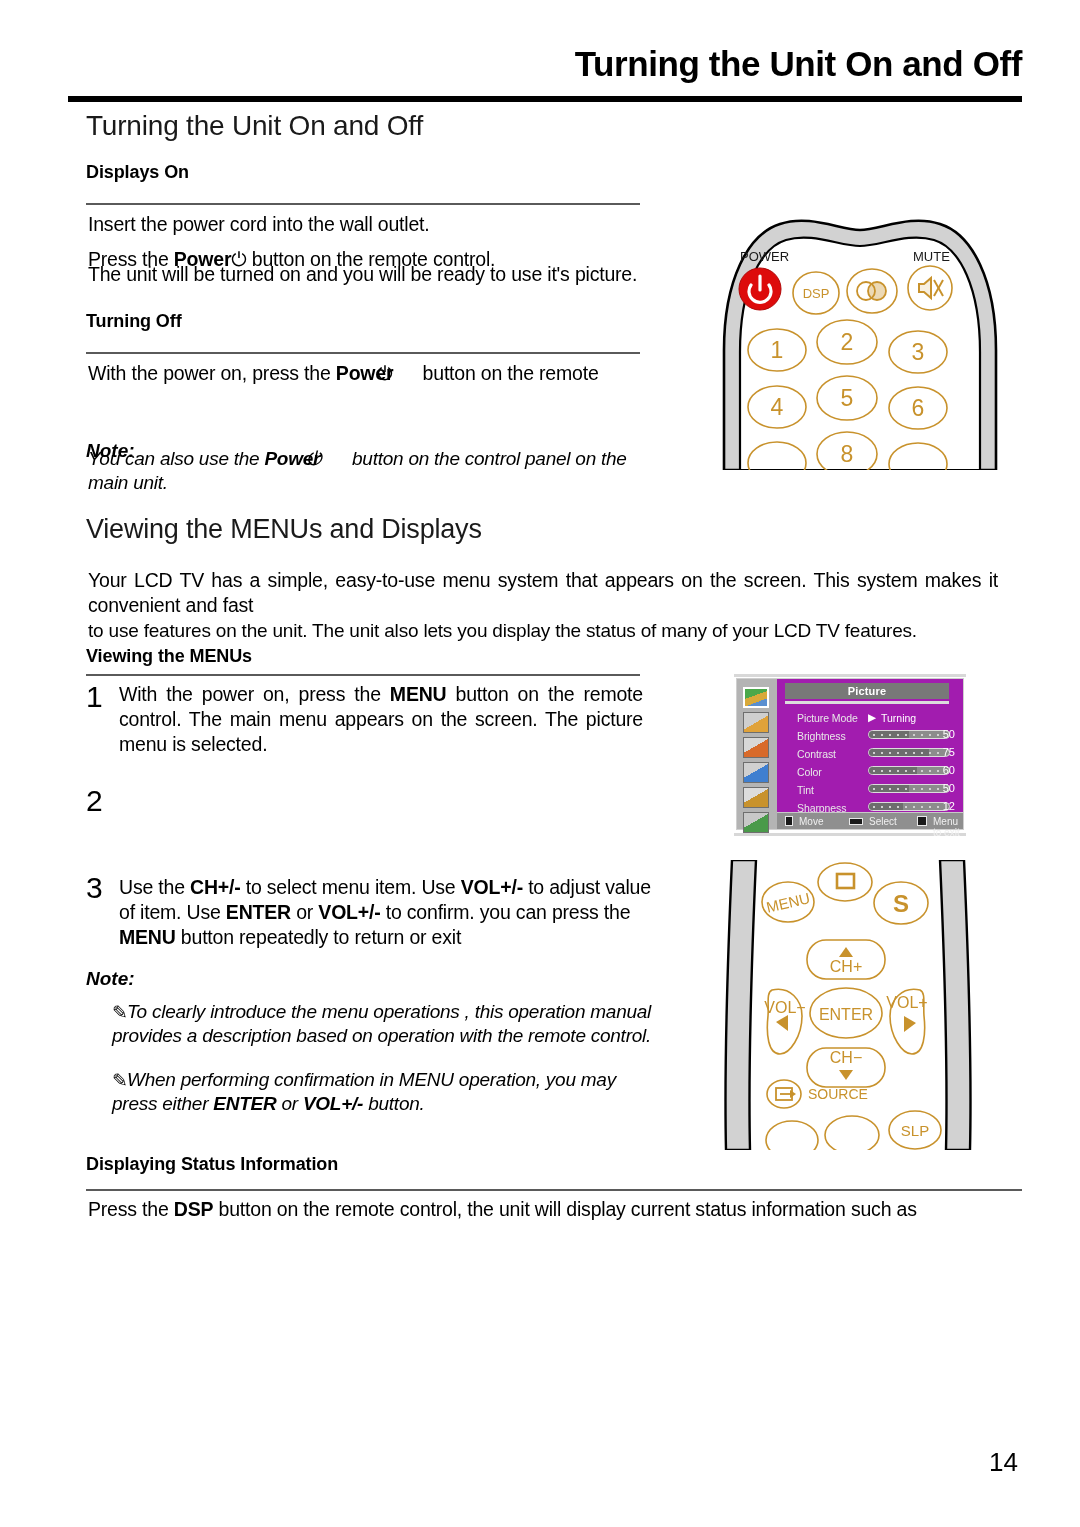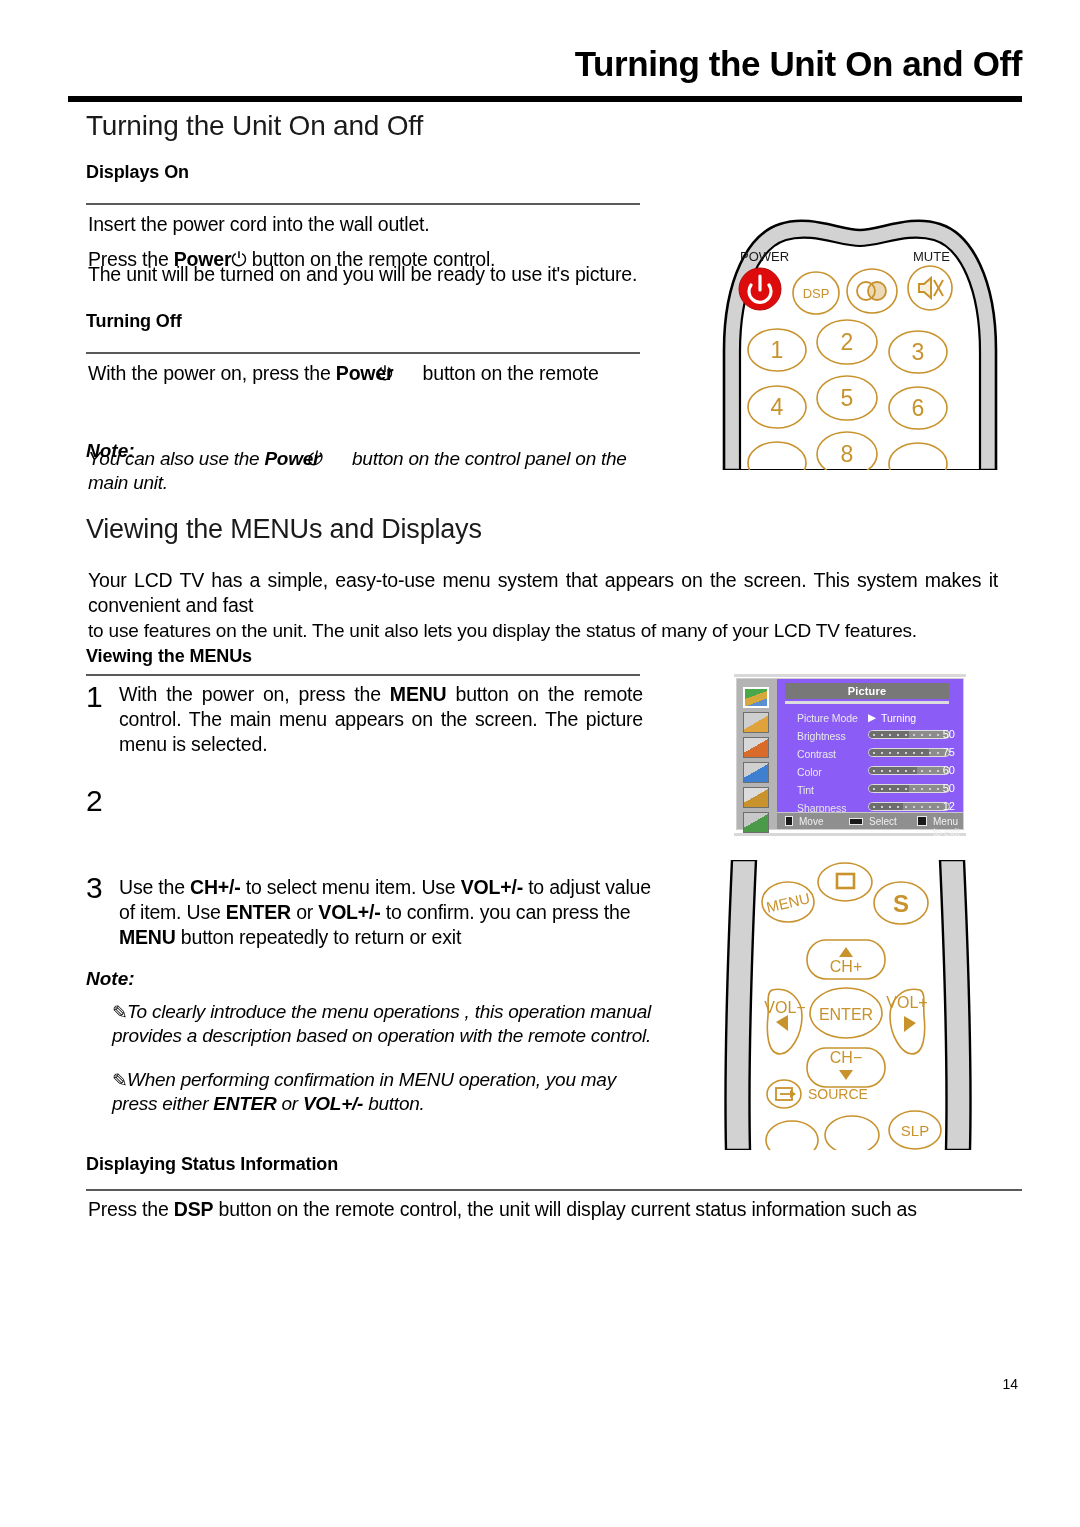--- a/index.html
+++ b/index.html
@@ -50,38 +50,38 @@
     position:absolute;
     font-size:19px;line-height:24px;font-style:italic;letter-spacing:-.25px;
   }
   .note-body b{font-weight:bold;}
   .justify{text-align:justify;}
   .stepnum{
     position:absolute;left:86px;
     font-size:30px;font-weight:400;line-height:1;
   }
   .pgnum{
-    position:absolute;right:62px;top:1376px;
-    font-size:14px;
+    position:absolute;right:62px;top:1447px;
+    font-size:26px;
   }
   .pencil{
     display:inline-block;width:15px;
     font-style:normal;
     transform:translateY(1px);
   }
 
   
   .remote{position:absolute;}
   .rem-gold{fill:none;stroke:#c8922c;stroke-width:1.6;}
   .rem-goldtxt{fill:#c8922c;font-family:"Liberation Sans",sans-serif;}
 
   
   .osd{
     position:absolute;
-    background:#8b5cf6;
+    background:#a21caf;
     border:1px solid #cfcfcf;
     box-sizing:border-box;
     text-decoration:underline;
   }
   .osd-outerline{position:absolute;background:#d8d8d8;}
   .osd-title{
     position:absolute;left:84px;top:4px;width:150px;height:16px;
     background:#787878;
     color:#ffffff;font-size:11px;font-weight:bold;
     text-align:center;line-height:16px;

